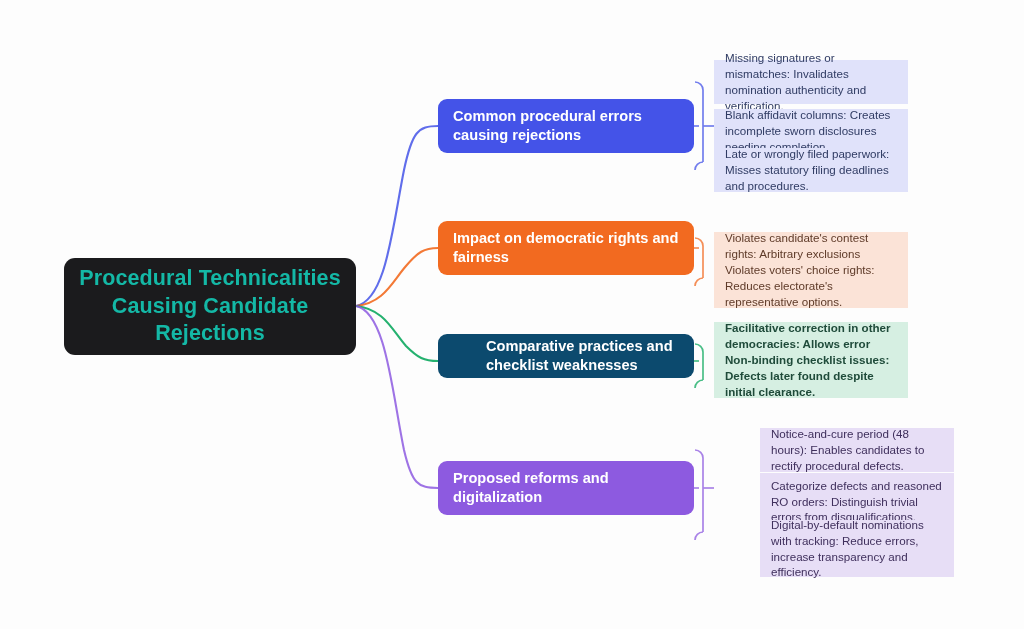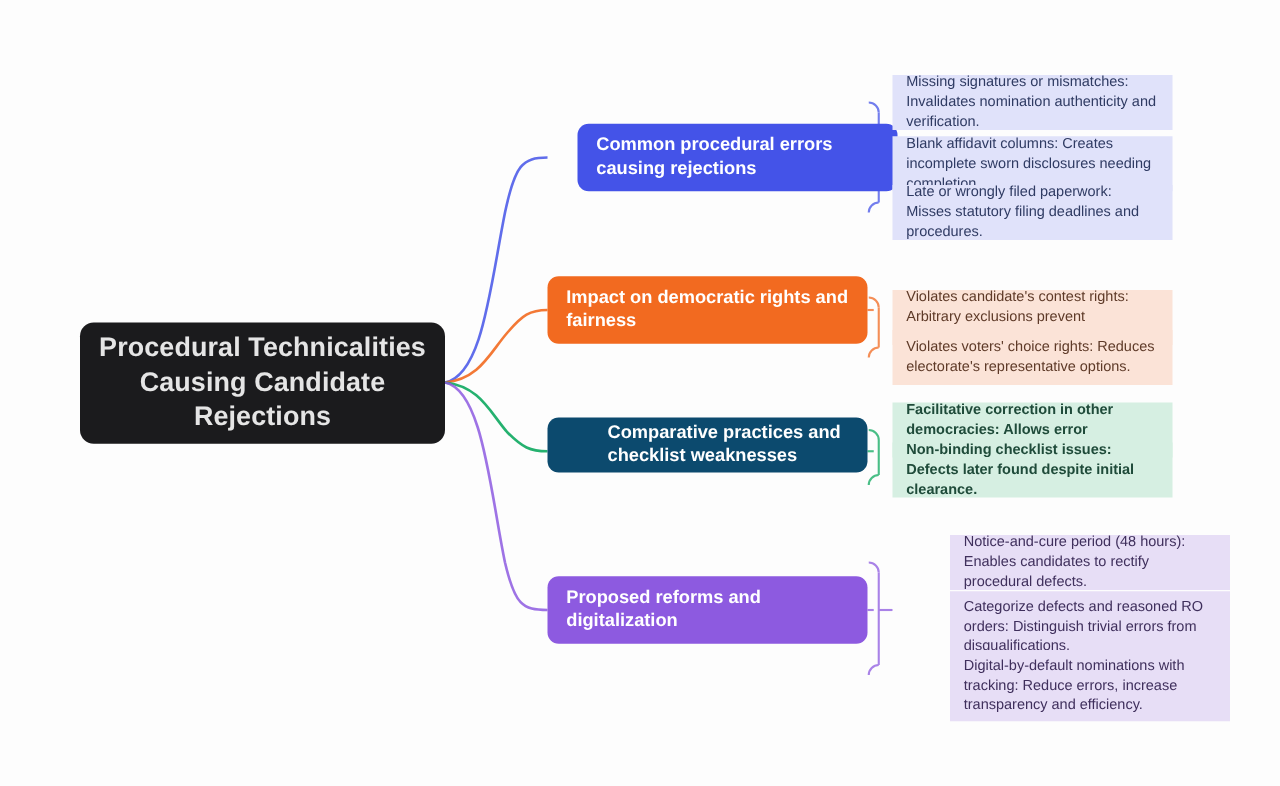--- a/index.html
+++ b/index.html
@@ -39,48 +39,48 @@
     top: 258px;
     width: 292px;
     height: 97px;
     background: #1b1b1d;
     border-radius: 11px;
     justify-content: center;
     text-align: center;
     padding: 0 14px;
   }
   #root-node .root-text {
-    color: #e5e5e5;
+    color: #14b8a6;
     font-size: 21.5px;
     font-weight: bold;
     line-height: 1.30;
     letter-spacing: 0.1px;
   }
   
   .branch {
     left: 438px;
     width: 256px;
     border-radius: 9px;
     padding: 0 15px;
   }
   .branch .branch-text {
     color: #ffffff;
     font-size: 14.6px;
     font-weight: bold;
     line-height: 1.33;
   }
-  #branch-0 { top: 99px;  height: 54px; background: #4453e8; margin-left: 24px; }
+  #branch-0 { top: 99px;  height: 54px; background: #4453e8; }
   #branch-1 { top: 221px; height: 54px; background: #f26a20; }
   #branch-2 { top: 334px; height: 44px; background: #0c4a6e; padding-left: 48px; }
   #branch-3 { top: 461px; height: 54px; background: #8d5ae0; }
 
   
   .leaf {
     left: 714px;
-    width: 224px;
+    width: 194px;
     border-radius: 0;
     padding: 7px 11px;
     align-items: center;
   }
   .leaf .leaf-text {
     font-size: 11.6px;
     line-height: 1.36;
     font-weight: normal;
   }
   .leaf.c0 { background: #e0e2fa; }

